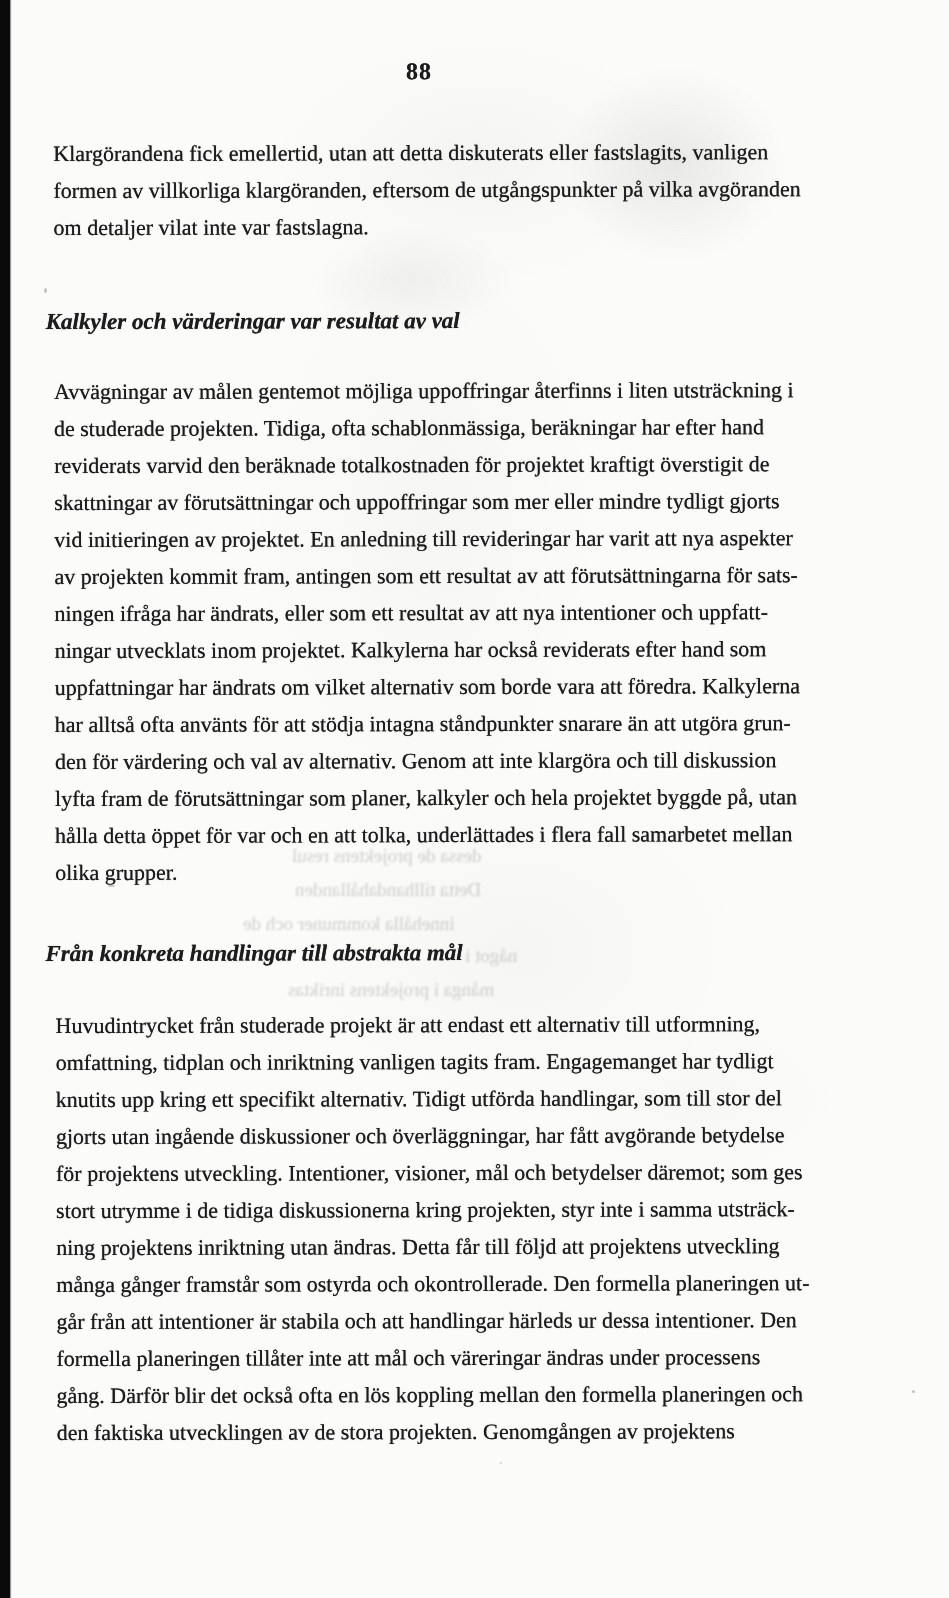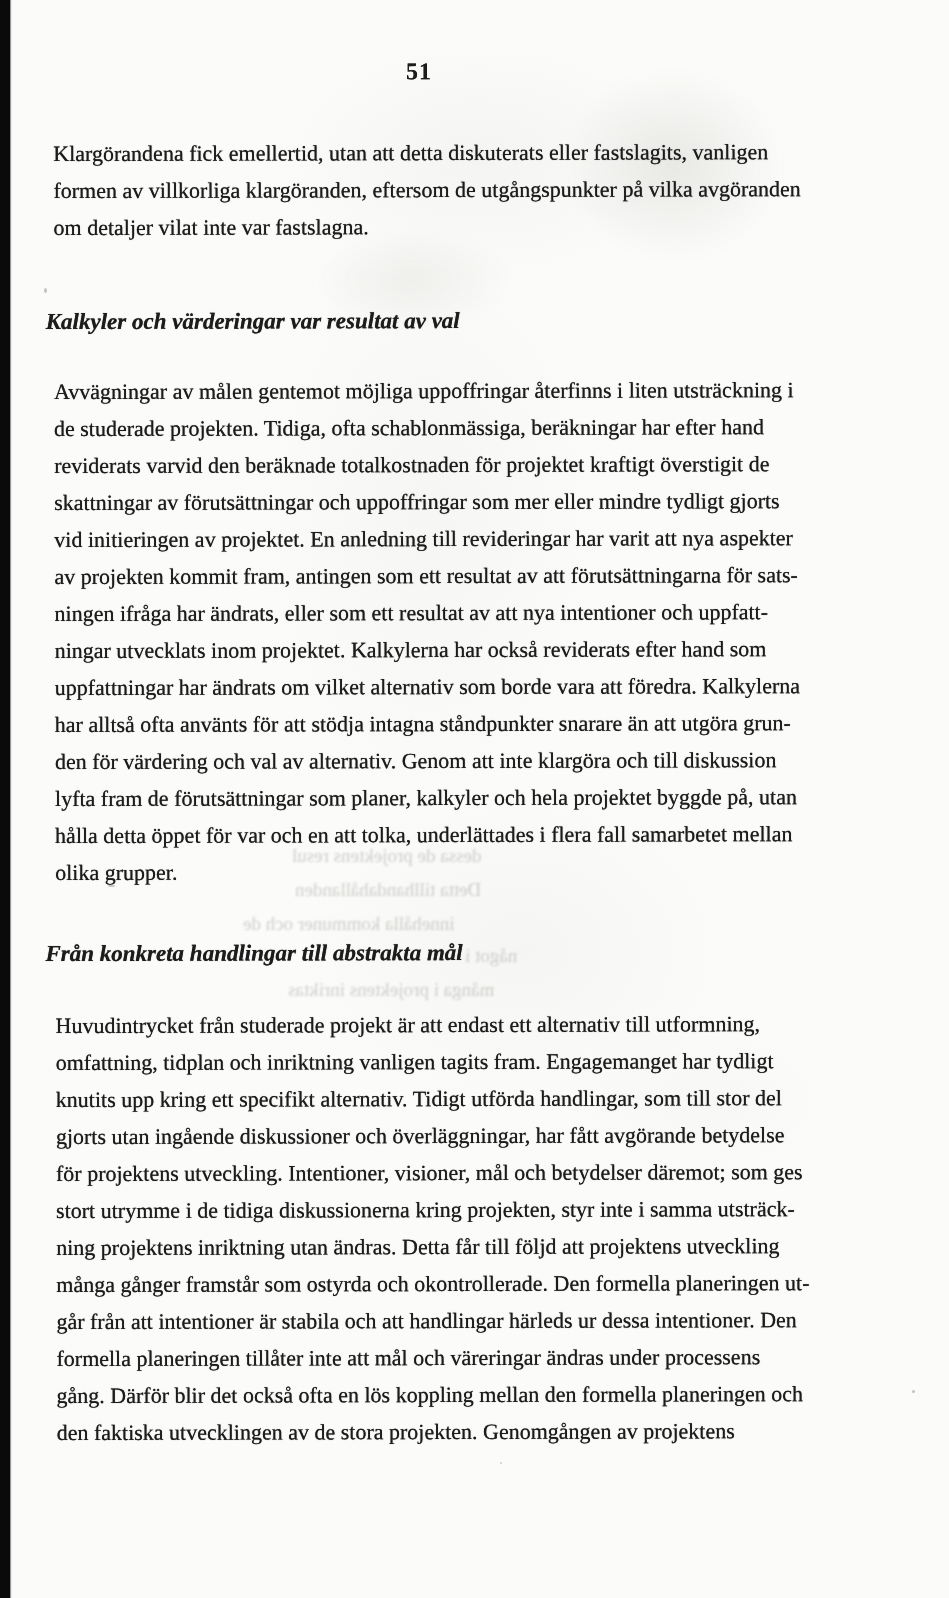--- a/index.html
+++ b/index.html
@@ -141,21 +141,21 @@
   <div class="speck speck-4"></div>
 
   <div class="bleed-line bleed-1">dessa de projektens resul</div>
   <div class="bleed-line bleed-2">Detta tillhandahållanden</div>
   <div class="bleed-line bleed-3">innehålla kommuner och de</div>
   <div class="bleed-line bleed-4">något i</div>
   <div class="bleed-line bleed-5">många i projektens inriktas</div>
 
   <div class="content">
 
-    <div class="page-number">51</div>
+    <div class="page-number">88</div>
 
     <div class="para para1">
         <div class="line">Klargörandena fick emellertid, utan att detta diskuterats eller fastslagits, vanligen</div>
         <div class="line">formen av villkorliga klargöranden, eftersom de utgångspunkter på vilka avgöranden</div>
         <div class="line">om detaljer vilat inte var fastslagna.</div>
       </div>
 
     <h3 class="heading heading1">Kalkyler och värderingar var resultat av val</h3>
 
     <div class="para para2">

